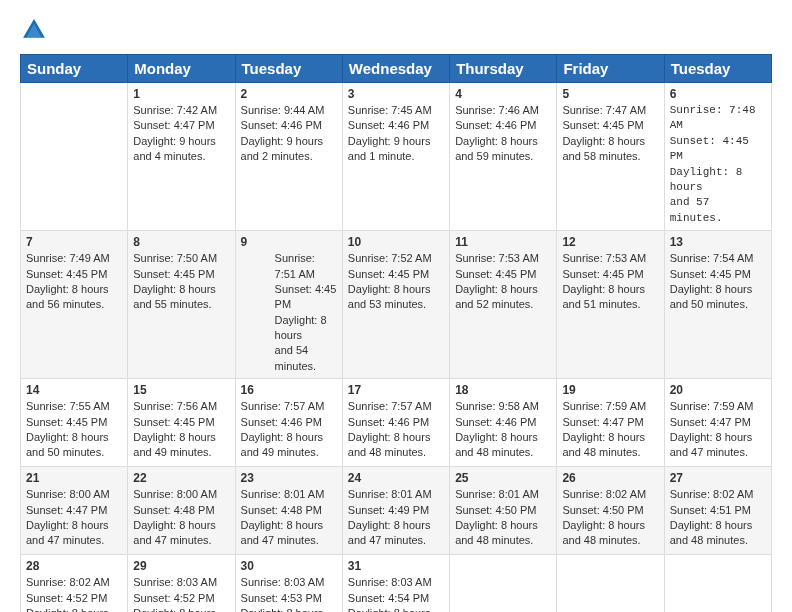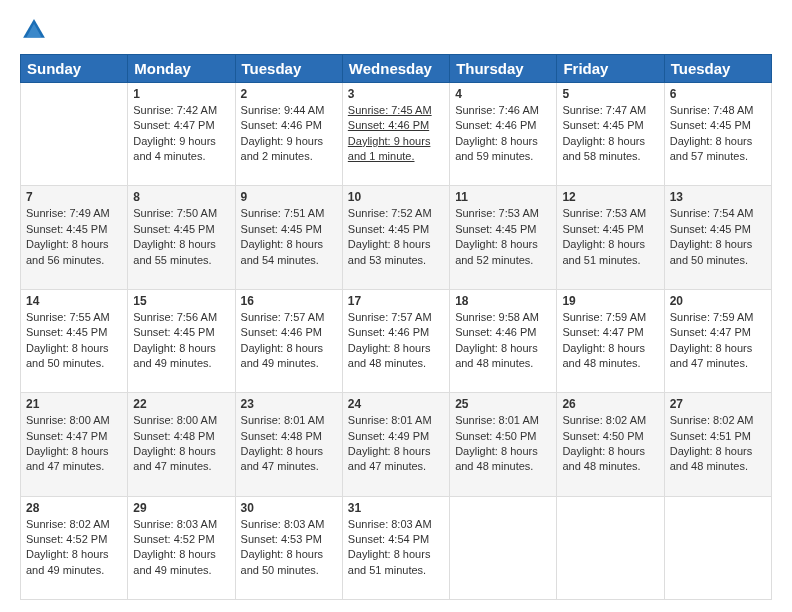--- a/index.html
+++ b/index.html
@@ -139,42 +139,42 @@
           </td>
           <td>
             <span class="day-num">2</span>
             <div class="day-info" style="white-space: pre-line;">Sunrise: 9:44 AM
 Sunset: 4:46 PM
 Daylight: 9 hours
 and 2 minutes.</div>
           </td>
           <td>
             <span class="day-num">3</span>
-            <div class="day-info" style="white-space: pre-line; text-decoration: underline;">Sunrise: 7:45 AM
+            <div class="day-info" style="white-space: pre-line;">Sunrise: 7:45 AM
 Sunset: 4:46 PM
 Daylight: 9 hours
 and 1 minute.</div>
           </td>
           <td>
             <span class="day-num">4</span>
             <div class="day-info" style="white-space: pre-line;">Sunrise: 7:46 AM
 Sunset: 4:46 PM
 Daylight: 8 hours
 and 59 minutes.</div>
           </td>
           <td>
             <span class="day-num">5</span>
             <div class="day-info" style="white-space: pre-line;">Sunrise: 7:47 AM
 Sunset: 4:45 PM
 Daylight: 8 hours
 and 58 minutes.</div>
           </td>
           <td>
             <span class="day-num">6</span>
-            <div class="day-info" style="white-space: pre-line;">Sunrise: 7:48 AM
+            <div class="day-info" style="white-space: pre-line; font-family: Liberation Mono, monospace;">Sunrise: 7:48 AM
 Sunset: 4:45 PM
 Daylight: 8 hours
 and 57 minutes.</div>
           </td>
         </tr>
         <tr>
           <td>
             <span class="day-num">7</span>
             <div class="day-info" style="white-space: pre-line;">Sunrise: 7:49 AM
 Sunset: 4:45 PM
@@ -183,21 +183,21 @@
           </td>
           <td>
             <span class="day-num">8</span>
             <div class="day-info" style="white-space: pre-line;">Sunrise: 7:50 AM
 Sunset: 4:45 PM
 Daylight: 8 hours
 and 55 minutes.</div>
           </td>
           <td>
             <span class="day-num">9</span>
-            <div class="day-info" style="white-space: pre-line;">Sunrise: 7:51 AM
+            <div class="day-info" style="white-space: pre-line; margin-left: 34px;">Sunrise: 7:51 AM
 Sunset: 4:45 PM
 Daylight: 8 hours
 and 54 minutes.</div>
           </td>
           <td>
             <span class="day-num">10</span>
             <div class="day-info" style="white-space: pre-line;">Sunrise: 7:52 AM
 Sunset: 4:45 PM
 Daylight: 8 hours
 and 53 minutes.</div>

